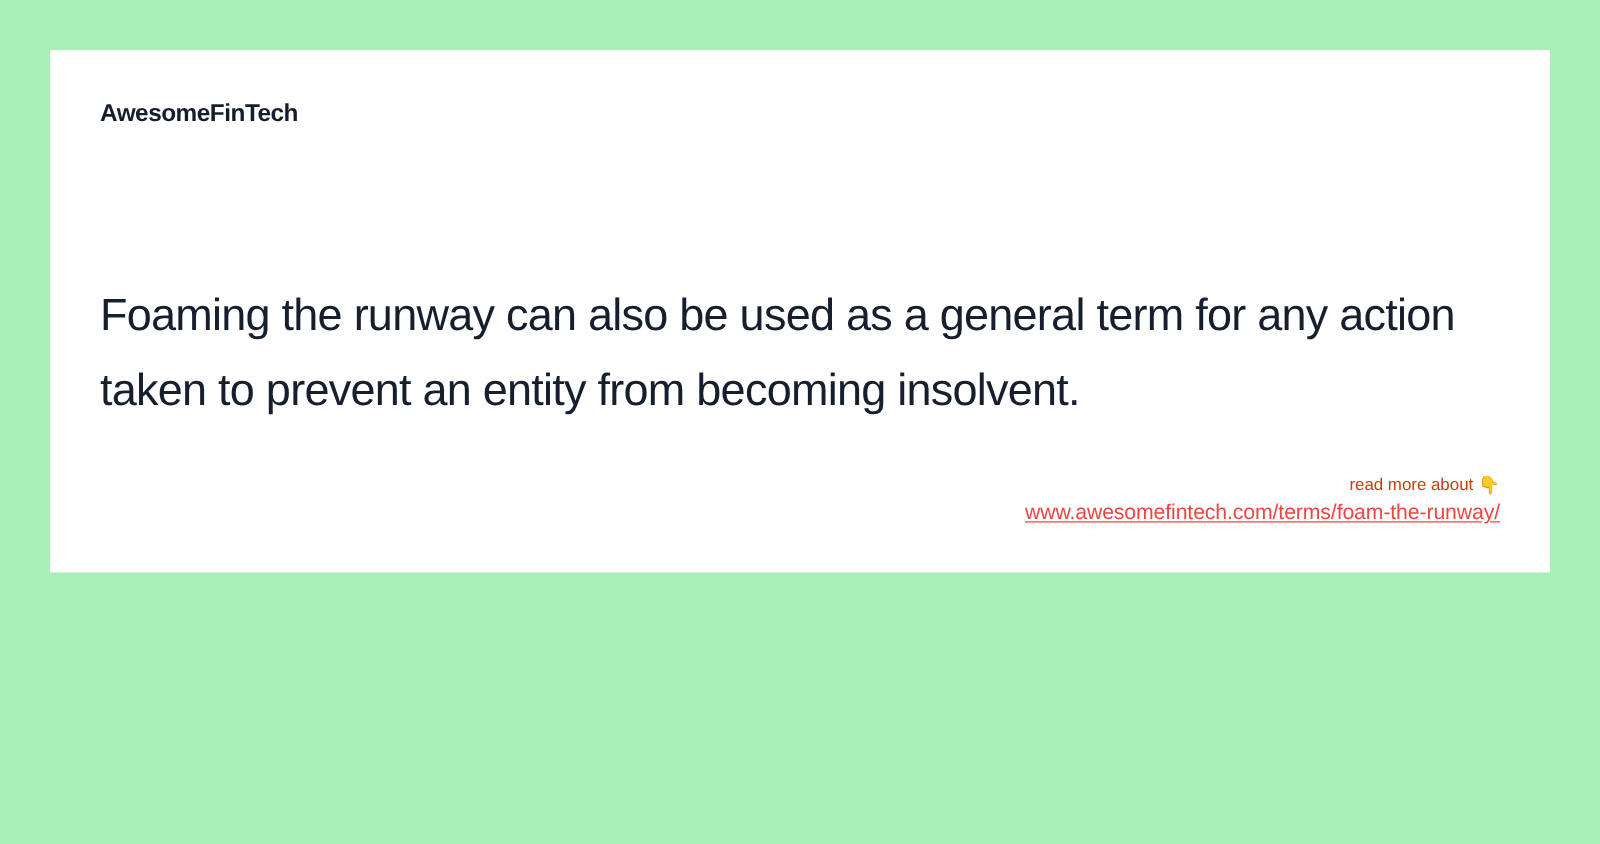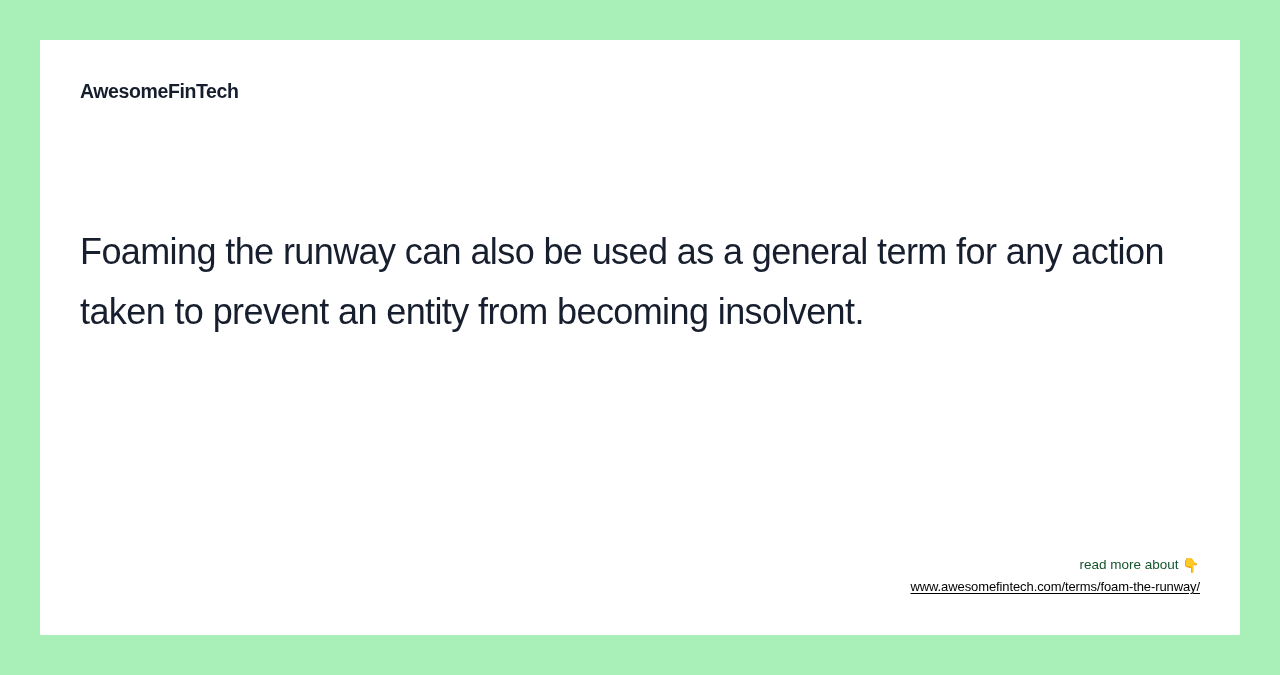--- a/index.html
+++ b/index.html
@@ -12,21 +12,21 @@
     background: #a8efb8;
     font-family: "Liberation Sans", sans-serif;
     overflow: hidden;
   }
 
   #quote-card {
     position: absolute;
     left: 40px;
     top: 40px;
     width: 1200px;
-    height: 595px;
+    height: 418px;
     background: #ffffff;
     box-sizing: border-box;
     padding: 0;
   }
 
   #brand-logo {
     position: absolute;
     left: 40px;
     top: 42px;
     font-size: 19.5px;
@@ -54,21 +54,21 @@
     right: 40px;
     bottom: 38px;
     text-align: right;
     width: 700px;
   }
 
   #read-more-row {
     display: block;
     font-size: 13.5px;
     font-weight: 400;
-    color: #14532d;
+    color: #c2410c;
     line-height: 18px;
     letter-spacing: 0px;
     margin-bottom: 3px;
     white-space: nowrap;
   }
   #read-more-label {
     display: inline;
   }
   #point-down-icon {
     display: inline-block;
@@ -83,23 +83,23 @@
     font-size: 37px;
     font-weight: bold;
     letter-spacing: -0.9px;
     color: #232b3a;
     line-height: 42px;
     white-space: nowrap;
   }
 
   #term-url {
     display: block;
-    font-size: 13px;
+    font-size: 17px;
     font-weight: 400;
-    color: #000000;
+    color: #ef4444;
     text-decoration: underline;
     text-underline-offset: 2px;
     line-height: 20px;
     letter-spacing: -0.1px;
     white-space: nowrap;
     margin-top: 1px;
   }
 </style>
 </head>
 <body>

